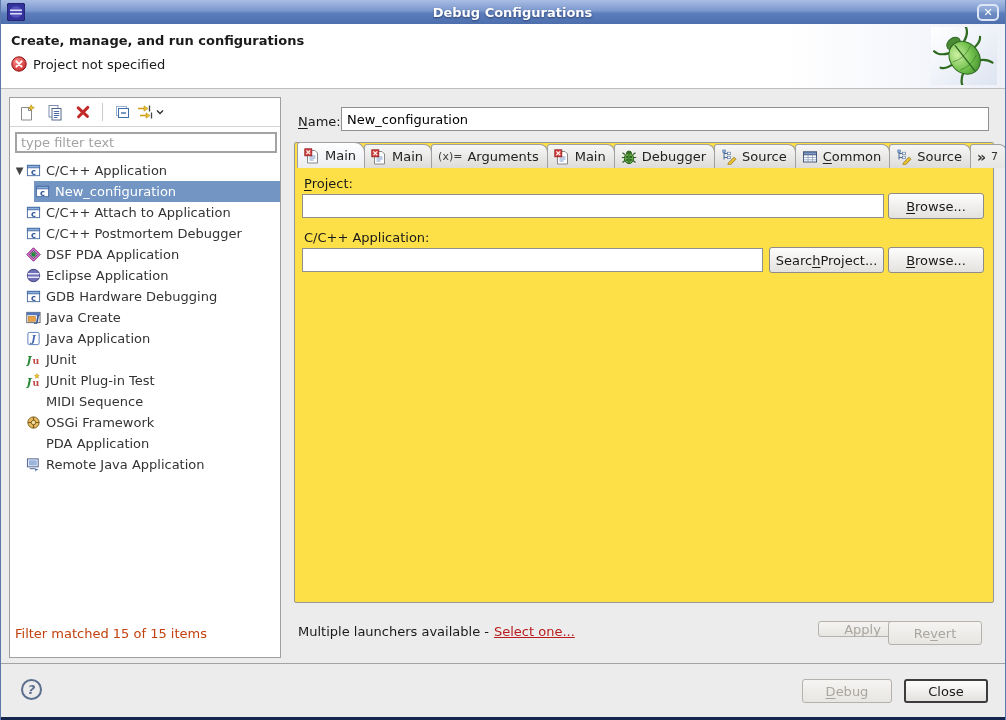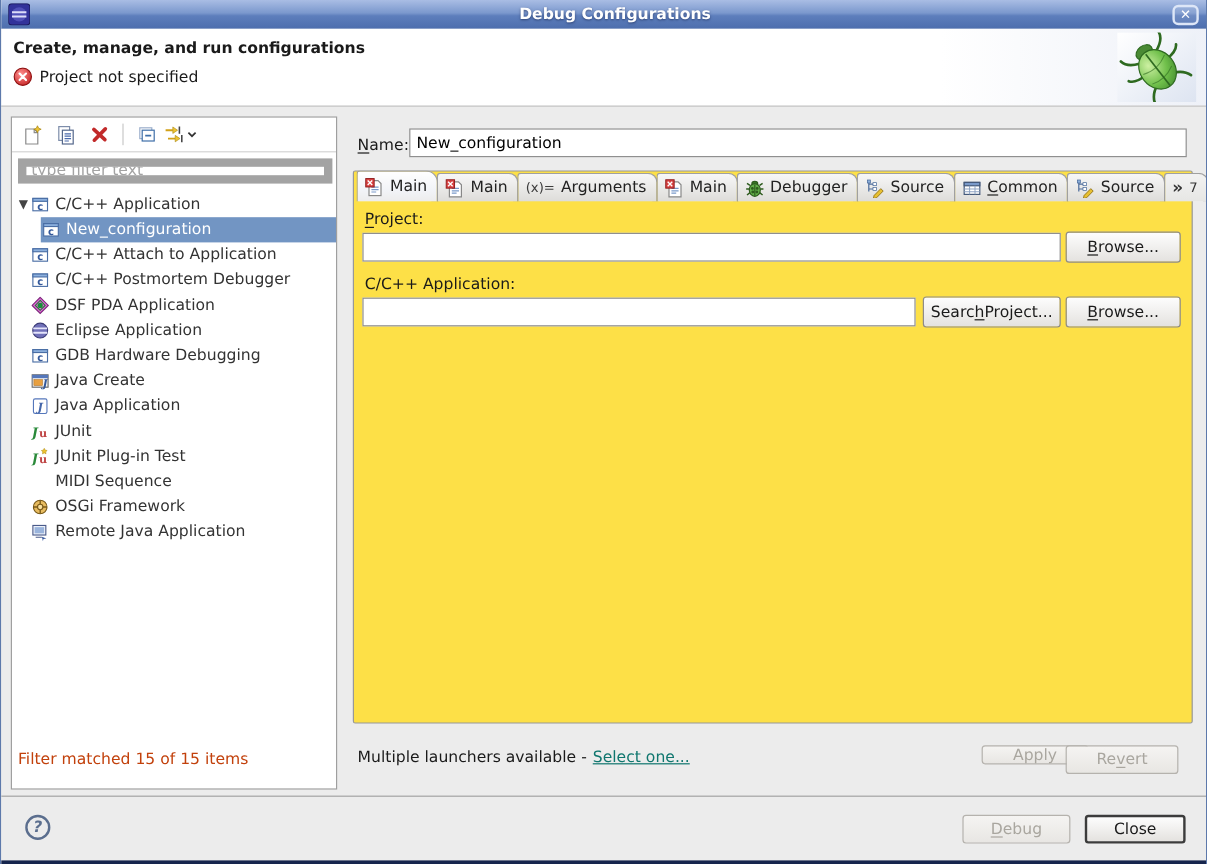--- a/index.html
+++ b/index.html
@@ -44,21 +44,21 @@
   }
   .toolbar{
     position:absolute; left:0; top:0; right:0; height:29px;
     display:flex; align-items:center; gap:2px; padding:0 4px;
     border-bottom:1px solid #d4d4d4;
   }
   .tool-btn{min-width:26px; height:24px; display:flex; align-items:center; justify-content:center; border-radius:3px;}
   .tool-sep{width:1px; height:18px; background:#c9c9c9; margin:0 4px;}
   .filter-input{
     position:absolute; left:5px; top:34px; width:262px; height:21px;
-    border:7px solid #a3a3a3; padding:0 4px; font:13px "DejaVu Sans","Liberation Sans",sans-serif;
+    border:2px solid #a3a3a3; padding:0 4px; font:13px "DejaVu Sans","Liberation Sans",sans-serif;
     color:#222; background:#fff;
   }
   .filter-input::placeholder{color:#a3a3a3;}
   .tree{position:absolute; left:0; top:62px; right:0; bottom:24px; overflow:hidden;}
   .tree-row{height:21px; display:flex; align-items:center; color:#333; white-space:nowrap;}
   .tree-row .arrow{width:15px; text-align:center; font-size:10px; color:#444; flex:none; padding-left:4px;}
   .tree-row .t-ic{width:17px; flex:none; display:flex; align-items:center; justify-content:center;}
   .tree-row .t-lb{padding-left:4px;}
   .tree-row.selected{background:#7295c3; color:#fff;}
   .tree-status{position:absolute; left:5px; bottom:16px; color:#c2410c;}
@@ -103,21 +103,21 @@
     position:absolute; height:26px; border:1px solid #8f8c88; border-radius:3px;
     background:linear-gradient(#fdfdfd,#e4e2df);
     font:13px "DejaVu Sans","Liberation Sans",sans-serif; color:#1a1a1a;
     display:flex; align-items:center; justify-content:center;
   }
   .btn.disabled{color:#a9a69f; border-color:#b5b2ad; background:linear-gradient(#f5f4f2,#e8e6e3);}
   .btn.default{border:2px solid #3c3c3c;}
 
   .launcher-row{position:absolute; left:9px; top:527px; display:flex; align-items:center;}
   .launcher-text{margin-right:5px;}
-  .launcher-link{color:#0f766e; text-decoration:underline; cursor:pointer;}
+  .launcher-link{color:#b91c1c; text-decoration:underline; cursor:pointer;}
 
   
   .footer{position:absolute; left:0; top:663px; width:100%; height:54px; border-top:1px solid #a3a3a3; background:#ececec;}
   .help-btn{
     position:absolute; left:20px; top:15px; width:21px; height:21px; border:2px solid #5b6e8e; border-radius:50%;
     color:#5b6e8e; font-weight:bold; font-size:13px; display:flex; align-items:center; justify-content:center;
     font-style:italic;
   }
   u{text-underline-offset:2px;}
 </style>
@@ -367,20 +367,27 @@
                 <circle cx="8" cy="8" r="6" fill="#e8bc60" stroke="#7a5a18"></circle>
                 <path d="M8 2v12M2 8h12" stroke="#7a5a18" stroke-width="1.2"></path>
                 <circle cx="8" cy="8" r="2.4" fill="#f8e0a0" stroke="#7a5a18"></circle>
               </svg>
             </span>
             <span class="t-lb">OSGi Framework</span>
           </div>
           <div class="tree-row">
             <span class="arrow"></span>
             <span class="t-ic">
+              <svg width="15" height="15"></svg>
+            </span>
+            <span class="t-lb">PDA Application</span>
+          </div>
+          <div class="tree-row">
+            <span class="arrow"></span>
+            <span class="t-ic">
               <svg width="15" height="15" viewBox="0 0 16 16">
                 <rect x="1.5" y="2" width="11.5" height="8.5" fill="#eef2fa" stroke="#4a5a8a"></rect>
                 <rect x="3" y="3.5" width="8.5" height="5.5" fill="#9ab4dc"></rect>
                 <path d="M4 12.5h5.5" stroke="#4a5a8a"></path>
                 <path d="M9.5 12 l4 1.5-2.6 0.5-0.5 2z" fill="#3a5aa0"></path>
               </svg>
             </span>
             <span class="t-lb">Remote Java Application</span>
           </div>
         </div>

